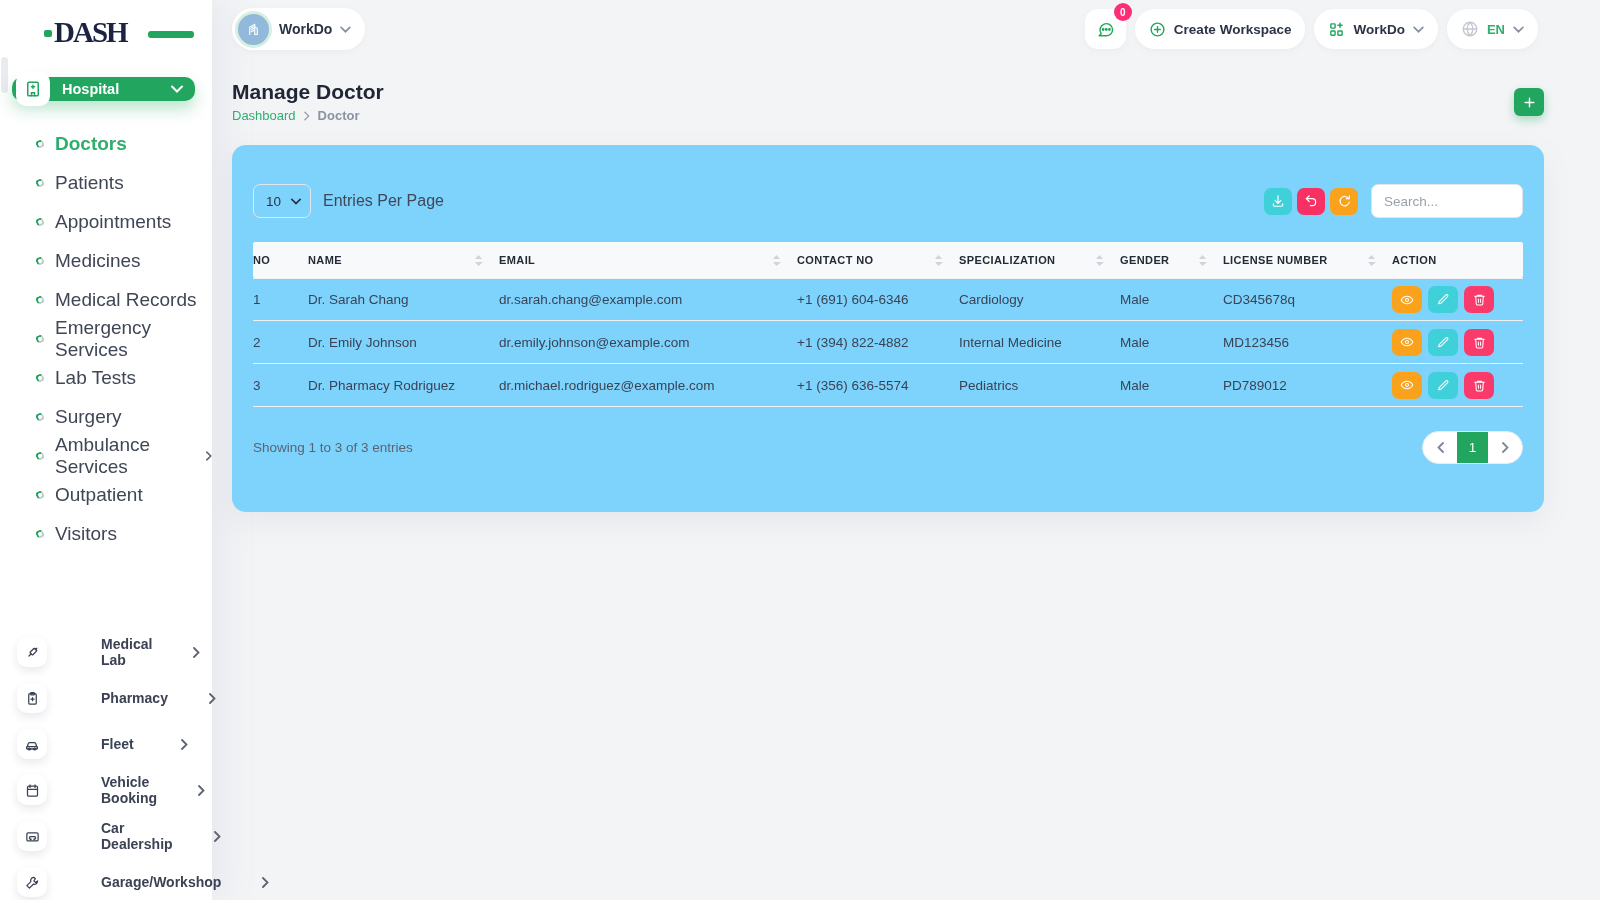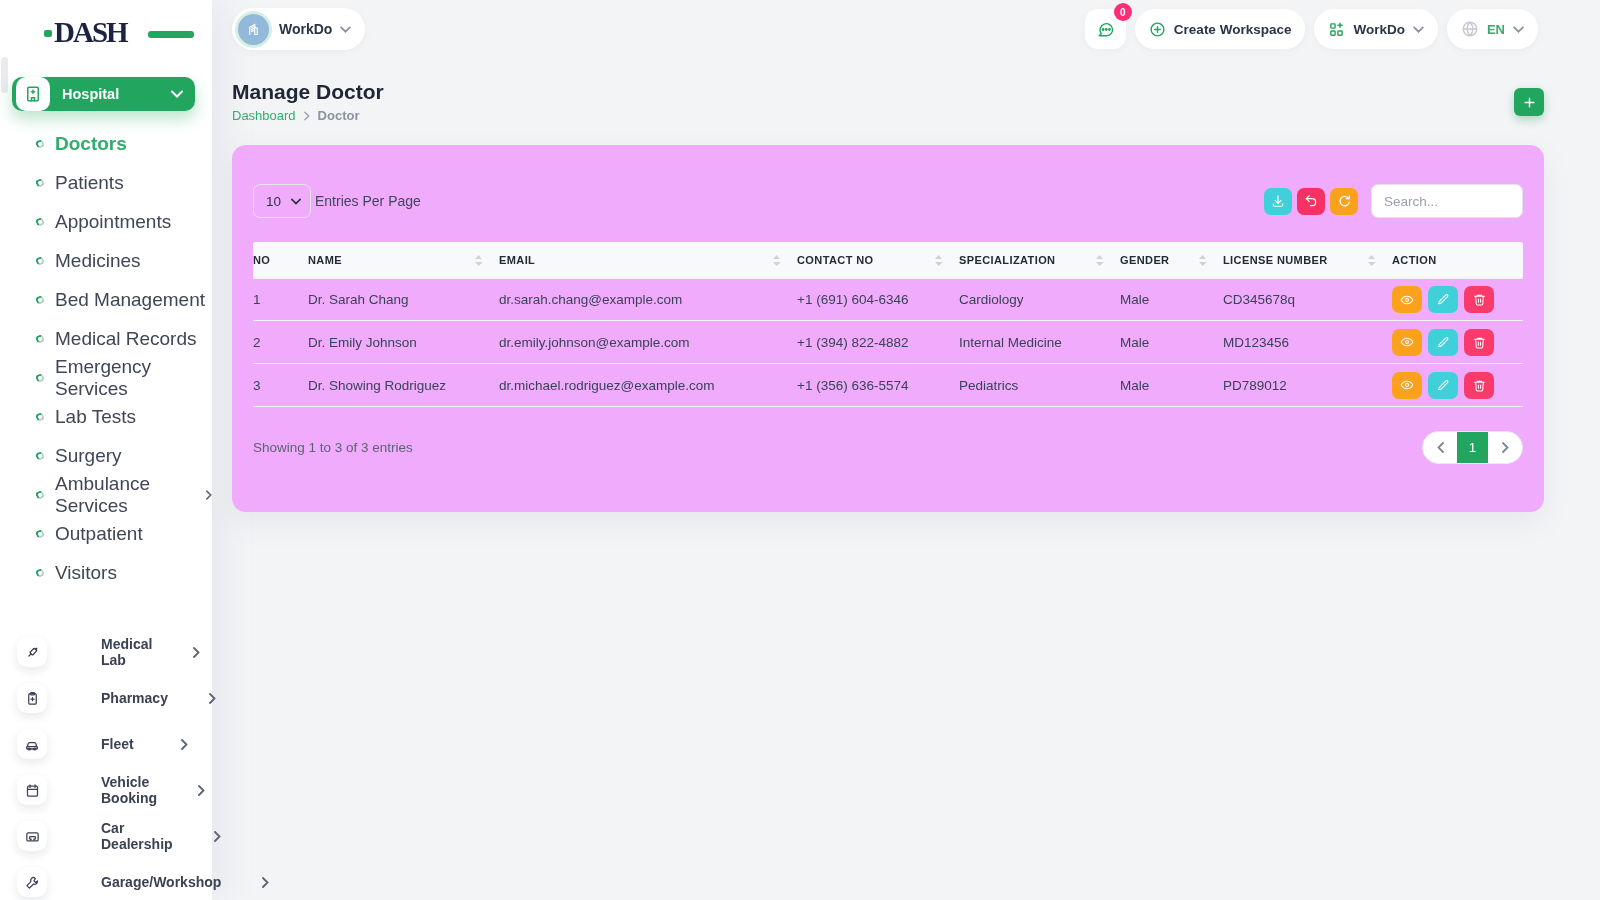--- a/index.html
+++ b/index.html
@@ -11,21 +11,21 @@
     box-shadow:14px 0 30px rgba(140,150,170,.10); }
   .scroll-thumb { position:absolute; left:1px; top:57px; width:7px; height:36px;
     border-radius:4px; background:#e9ebef; }
   .logo { position:absolute; left:54px; top:16px; width:110px; height:34px;font-family:Liberation Serif, serif; }
   .logo-text { font-size:29px; font-weight:800; letter-spacing:-2px; color:#1c2342; }
   .logo-dot { position:absolute; left:-10px; top:14px; width:8px; height:7px; border-radius:2px;
     background:var(--primary-green); }
   .logo-bar { position:absolute; right:-30px; top:15px; width:46px; height:7px; border-radius:3px;
     background:var(--primary-green); }
 
-  .hospital-pill { position:absolute; left:12px; top:77px; width:183px; height:34px;
+  .hospital-pill { position:absolute; left:12px; top:77px; width:183px; height:24px;
     background:var(--primary-green); border-radius:10px; display:flex; align-items:center;
     padding:0 12px 0 4px; cursor:pointer; box-shadow:0 8px 16px rgba(34,165,94,.30); }
   .hospital-iconbox { width:34px; height:34px; background:#fff; border-radius:10px;
     display:flex; align-items:center; justify-content:center; }
   .hospital-label { color:#fff; font-weight:700; font-size:14.5px; margin-left:12px; }
   .hospital-pill .chev { margin-left:auto; }
 
   .submenu { position:absolute; left:0; top:124px; width:212px; list-style:none; }
   .subitem { height:39px; display:flex; align-items:center; padding-left:36px; cursor:pointer; }
   .bullet { width:8px; height:8px; border-radius:50%; border:2px solid #c4cad2;
@@ -68,27 +68,27 @@
   .breadcrumb { position:absolute; left:232px; top:108px; display:flex; align-items:center; gap:8px;
     font-size:13px; }
   .breadcrumb .bc-link { color:var(--link-green); cursor:pointer; }
   .breadcrumb .bc-cur { color:#8a93a2;font-weight:bold; }
   .add-btn { position:absolute; right:56px; top:88px; width:30px; height:28px;
     background:var(--primary-green); border:none; border-radius:6px; color:#fff; font-size:17px;
     display:flex; align-items:center; justify-content:center; cursor:pointer;
     box-shadow:0 4px 10px rgba(34,165,94,.35); }
 
   
-  .card { position:absolute; left:232px; top:145px; width:1312px; height:367px; background:#f0abfc;
+  .card { position:absolute; left:232px; top:145px; width:1312px; height:367px; background:#7dd3fc;
     border-radius:14px; box-shadow:0 10px 28px rgba(120,130,150,.10); padding:21px; }
   .controls { display:flex; align-items:center; margin:18px 0 24px 0; }
   .entries-select { width:58px; height:34px; border:1px solid #e2e5e9; border-radius:7px;
     display:flex; align-items:center; justify-content:space-between; padding:0 9px 0 12px;
     font-size:13.5px; color:#2b3344; cursor:pointer; }
-  .entries-label { margin-left:4px; font-size:14px; color:#3f4759; }
+  .entries-label { margin-left:12px; font-size:16px; color:#3f4759; }
   .controls .spacer { flex:1; }
   .icon-btn { width:28px; height:27px; border:none; border-radius:7px; display:flex;
     align-items:center; justify-content:center; cursor:pointer; color:#fff; margin-left:5px; }
   .icon-btn.teal { background:var(--teal); }
   .icon-btn.pink { background:var(--undo-pink); }
   .icon-btn.orange { background:var(--orange); }
   .search-input { width:152px; height:34px; border:1px solid #e2e5e9; border-radius:7px;
     margin-left:13px; padding:0 12px; font-size:13.5px; color:#3a4253;
     font-family:"Liberation Sans", sans-serif; }
   .search-input::placeholder { color:#9aa1ad; }
@@ -159,25 +159,20 @@
 
   </li>
       <li class="subitem">
     <span class="bullet"></span>
     <span class="lbl">Appointments</span>
 
   </li>
       <li class="subitem">
     <span class="bullet"></span>
     <span class="lbl">Medicines</span>
-
-  </li>
-      <li class="subitem">
-    <span class="bullet"></span>
-    <span class="lbl">Bed Management</span>
 
   </li>
       <li class="subitem">
     <span class="bullet"></span>
     <span class="lbl">Medical Records</span>
 
   </li>
       <li class="subitem">
     <span class="bullet"></span>
     <span class="lbl">Emergency Services</span>
@@ -527,21 +522,21 @@
       <button class="act-btn del">
         <svg width="13" height="13" viewBox="0 0 24 24" fill="none" stroke="#fff" stroke-width="1.9" stroke-linecap="round" stroke-linejoin="round">
           <path d="M3 6h18M8 6V4h8v2M19 6l-1 14a2 2 0 0 1-2 2H8a2 2 0 0 1-2-2L5 6"></path>
                 <path d="M10 11v6M14 11v6"></path>
         </svg>
       </button>
     </span>
   </div>
         <div class="trow">
     <span>3</span>
-    <span>Dr. Showing Rodriguez</span>
+    <span>Dr. Pharmacy Rodriguez</span>
     <span>dr.michael.rodriguez@example.com</span>
     <span>+1 (356) 636-5574</span>
     <span>Pediatrics</span>
     <span>Male</span>
     <span>PD789012</span>
     <span class="actions">
       <button class="act-btn view">
         <svg width="14" height="14" viewBox="0 0 24 24" fill="none" stroke="#fff" stroke-width="1.8">
           <path d="M2 12s3.5-6.5 10-6.5S22 12 22 12s-3.5 6.5-10 6.5S2 12 2 12z"></path>
                 <circle cx="12" cy="12" r="2.6"></circle>

